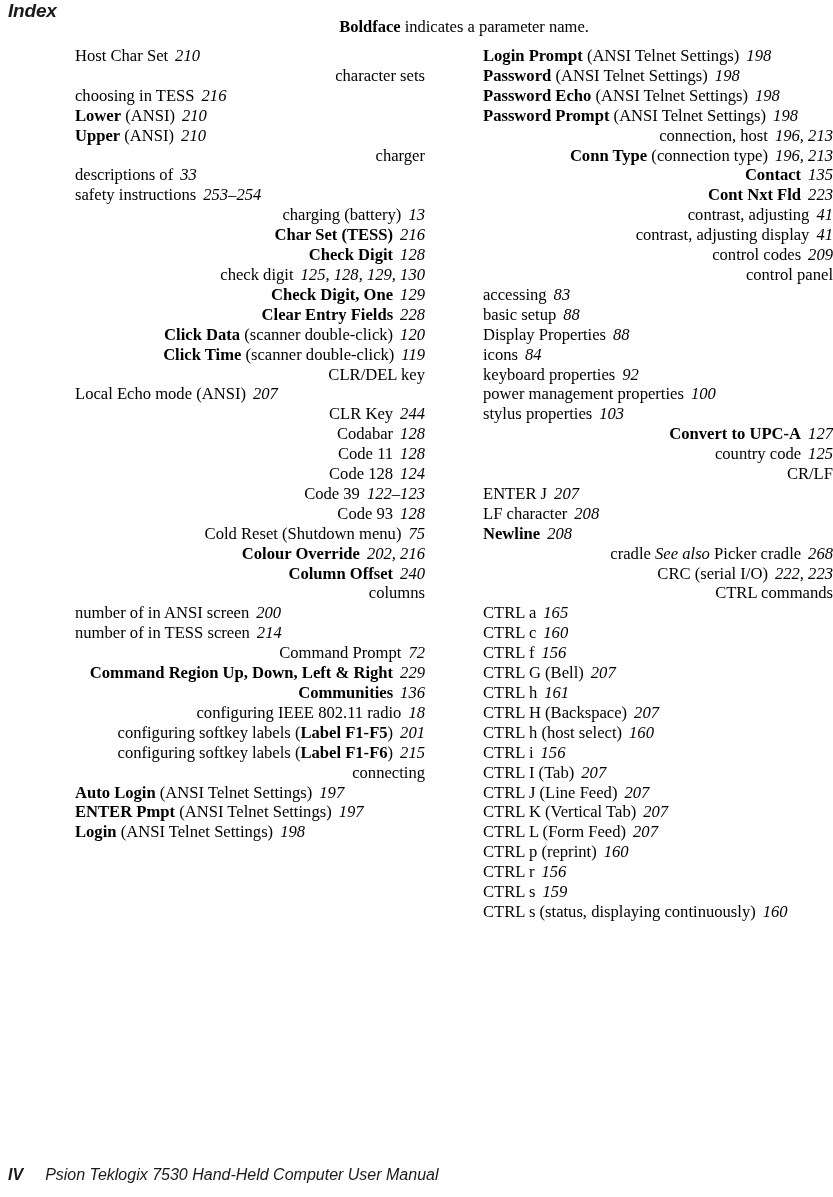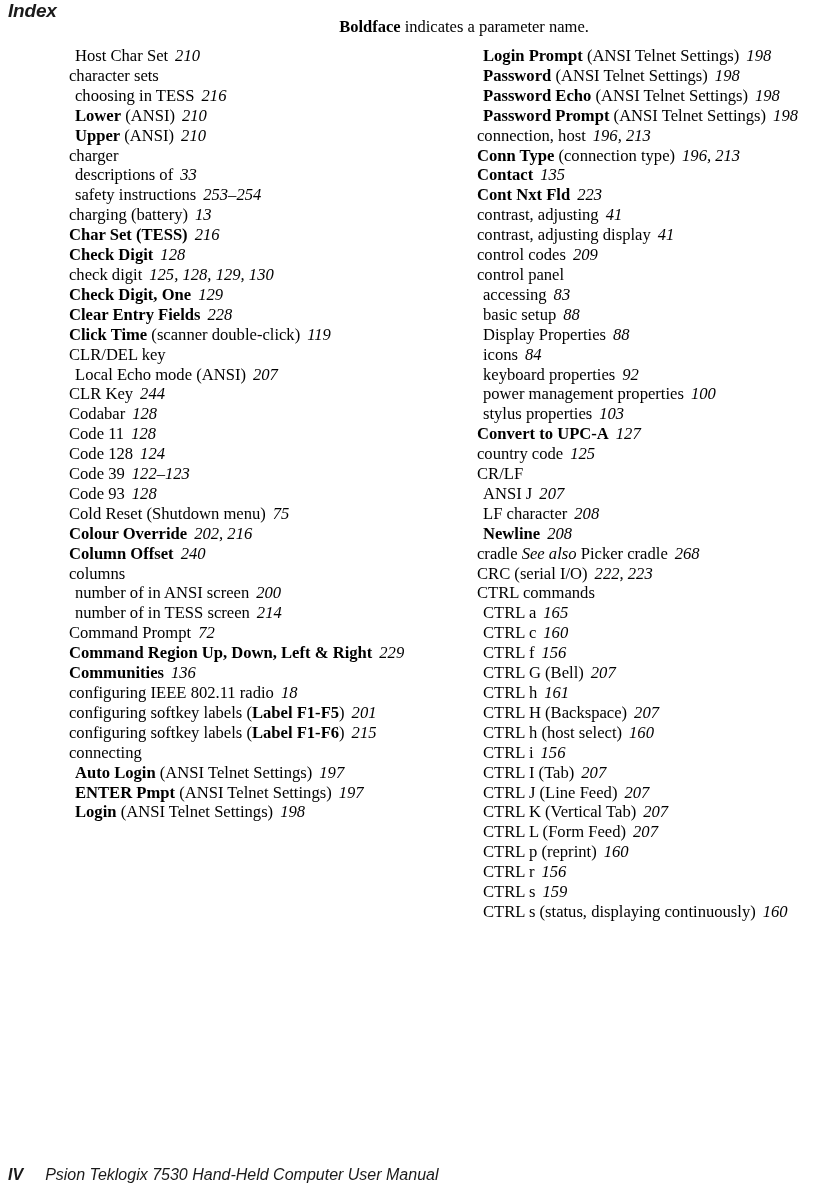--- a/index.html
+++ b/index.html
@@ -54,21 +54,21 @@
   #col-right { left: 477px; width: 356px; }
 
   .entry {
     line-height: 19.9px;
     text-indent: 0;
     white-space: normal;
     margin: 0;
     padding: 0;
   }
   
-  .lvl0 { margin-left: 0px;  padding-left: 18px; text-indent: -18px; }
+  .lvl0 { margin-left: 0px;  padding-left: 18px; text-indent: -18px; text-align: right; }
   .lvl1 { margin-left: 6px; padding-left: 18px; text-indent: -18px; }
 
   .bf   { font-weight: bold; }
   .it   { font-style: italic; }
   .pg   { font-style: italic; }
   .sp   { display: inline-block; width: 7px; }
 
   
   #footer {
     position: absolute;
@@ -102,20 +102,21 @@
     <div class="entry lvl1"><span class="bf">Upper</span><span> (ANSI)</span><span class="sp"></span><span class="pg">210</span></div>
     <div class="entry lvl0"><span>charger</span></div>
     <div class="entry lvl1"><span>descriptions of</span><span class="sp"></span><span class="pg">33</span></div>
     <div class="entry lvl1"><span>safety instructions</span><span class="sp"></span><span class="pg">253–254</span></div>
     <div class="entry lvl0"><span>charging (battery)</span><span class="sp"></span><span class="pg">13</span></div>
     <div class="entry lvl0"><span class="bf">Char Set (TESS)</span><span class="sp"></span><span class="pg">216</span></div>
     <div class="entry lvl0"><span class="bf">Check Digit</span><span class="sp"></span><span class="pg">128</span></div>
     <div class="entry lvl0"><span>check digit</span><span class="sp"></span><span class="pg">125, 128, 129, 130</span></div>
     <div class="entry lvl0"><span class="bf">Check Digit, One</span><span class="sp"></span><span class="pg">129</span></div>
     <div class="entry lvl0"><span class="bf">Clear Entry Fields</span><span class="sp"></span><span class="pg">228</span></div>
+    <div class="entry lvl0"><span class="bf">Click Data</span><span> (scanner double-click)</span><span class="sp"></span><span class="pg">120</span></div>
     <div class="entry lvl0"><span class="bf">Click Time</span><span> (scanner double-click)</span><span class="sp"></span><span class="pg">119</span></div>
     <div class="entry lvl0"><span>CLR/DEL key</span></div>
     <div class="entry lvl1"><span>Local Echo mode (ANSI)</span><span class="sp"></span><span class="pg">207</span></div>
     <div class="entry lvl0"><span>CLR Key</span><span class="sp"></span><span class="pg">244</span></div>
     <div class="entry lvl0"><span>Codabar</span><span class="sp"></span><span class="pg">128</span></div>
     <div class="entry lvl0"><span>Code 11</span><span class="sp"></span><span class="pg">128</span></div>
     <div class="entry lvl0"><span>Code 128</span><span class="sp"></span><span class="pg">124</span></div>
     <div class="entry lvl0"><span>Code 39</span><span class="sp"></span><span class="pg">122–123</span></div>
     <div class="entry lvl0"><span>Code 93</span><span class="sp"></span><span class="pg">128</span></div>
     <div class="entry lvl0"><span>Cold Reset (Shutdown menu)</span><span class="sp"></span><span class="pg">75</span></div>
@@ -152,21 +153,21 @@
     <div class="entry lvl1"><span>accessing</span><span class="sp"></span><span class="pg">83</span></div>
     <div class="entry lvl1"><span>basic setup</span><span class="sp"></span><span class="pg">88</span></div>
     <div class="entry lvl1"><span>Display Properties</span><span class="sp"></span><span class="pg">88</span></div>
     <div class="entry lvl1"><span>icons</span><span class="sp"></span><span class="pg">84</span></div>
     <div class="entry lvl1"><span>keyboard properties</span><span class="sp"></span><span class="pg">92</span></div>
     <div class="entry lvl1"><span>power management properties</span><span class="sp"></span><span class="pg">100</span></div>
     <div class="entry lvl1"><span>stylus properties</span><span class="sp"></span><span class="pg">103</span></div>
     <div class="entry lvl0"><span class="bf">Convert to UPC-A</span><span class="sp"></span><span class="pg">127</span></div>
     <div class="entry lvl0"><span>country code</span><span class="sp"></span><span class="pg">125</span></div>
     <div class="entry lvl0"><span>CR/LF</span></div>
-    <div class="entry lvl1"><span>ANSI J</span><span class="sp"></span><span class="pg">207</span></div>
+    <div class="entry lvl1"><span>ENTER J</span><span class="sp"></span><span class="pg">207</span></div>
     <div class="entry lvl1"><span>LF character</span><span class="sp"></span><span class="pg">208</span></div>
     <div class="entry lvl1"><span class="bf">Newline</span><span class="sp"></span><span class="pg">208</span></div>
     <div class="entry lvl0"><span>cradle </span><span class="it">See also</span><span> Picker cradle</span><span class="sp"></span><span class="pg">268</span></div>
     <div class="entry lvl0"><span>CRC (serial I/O)</span><span class="sp"></span><span class="pg">222, 223</span></div>
     <div class="entry lvl0"><span>CTRL commands</span></div>
     <div class="entry lvl1"><span>CTRL a</span><span class="sp"></span><span class="pg">165</span></div>
     <div class="entry lvl1"><span>CTRL c</span><span class="sp"></span><span class="pg">160</span></div>
     <div class="entry lvl1"><span>CTRL f</span><span class="sp"></span><span class="pg">156</span></div>
     <div class="entry lvl1"><span>CTRL G (Bell)</span><span class="sp"></span><span class="pg">207</span></div>
     <div class="entry lvl1"><span>CTRL h</span><span class="sp"></span><span class="pg">161</span></div>

